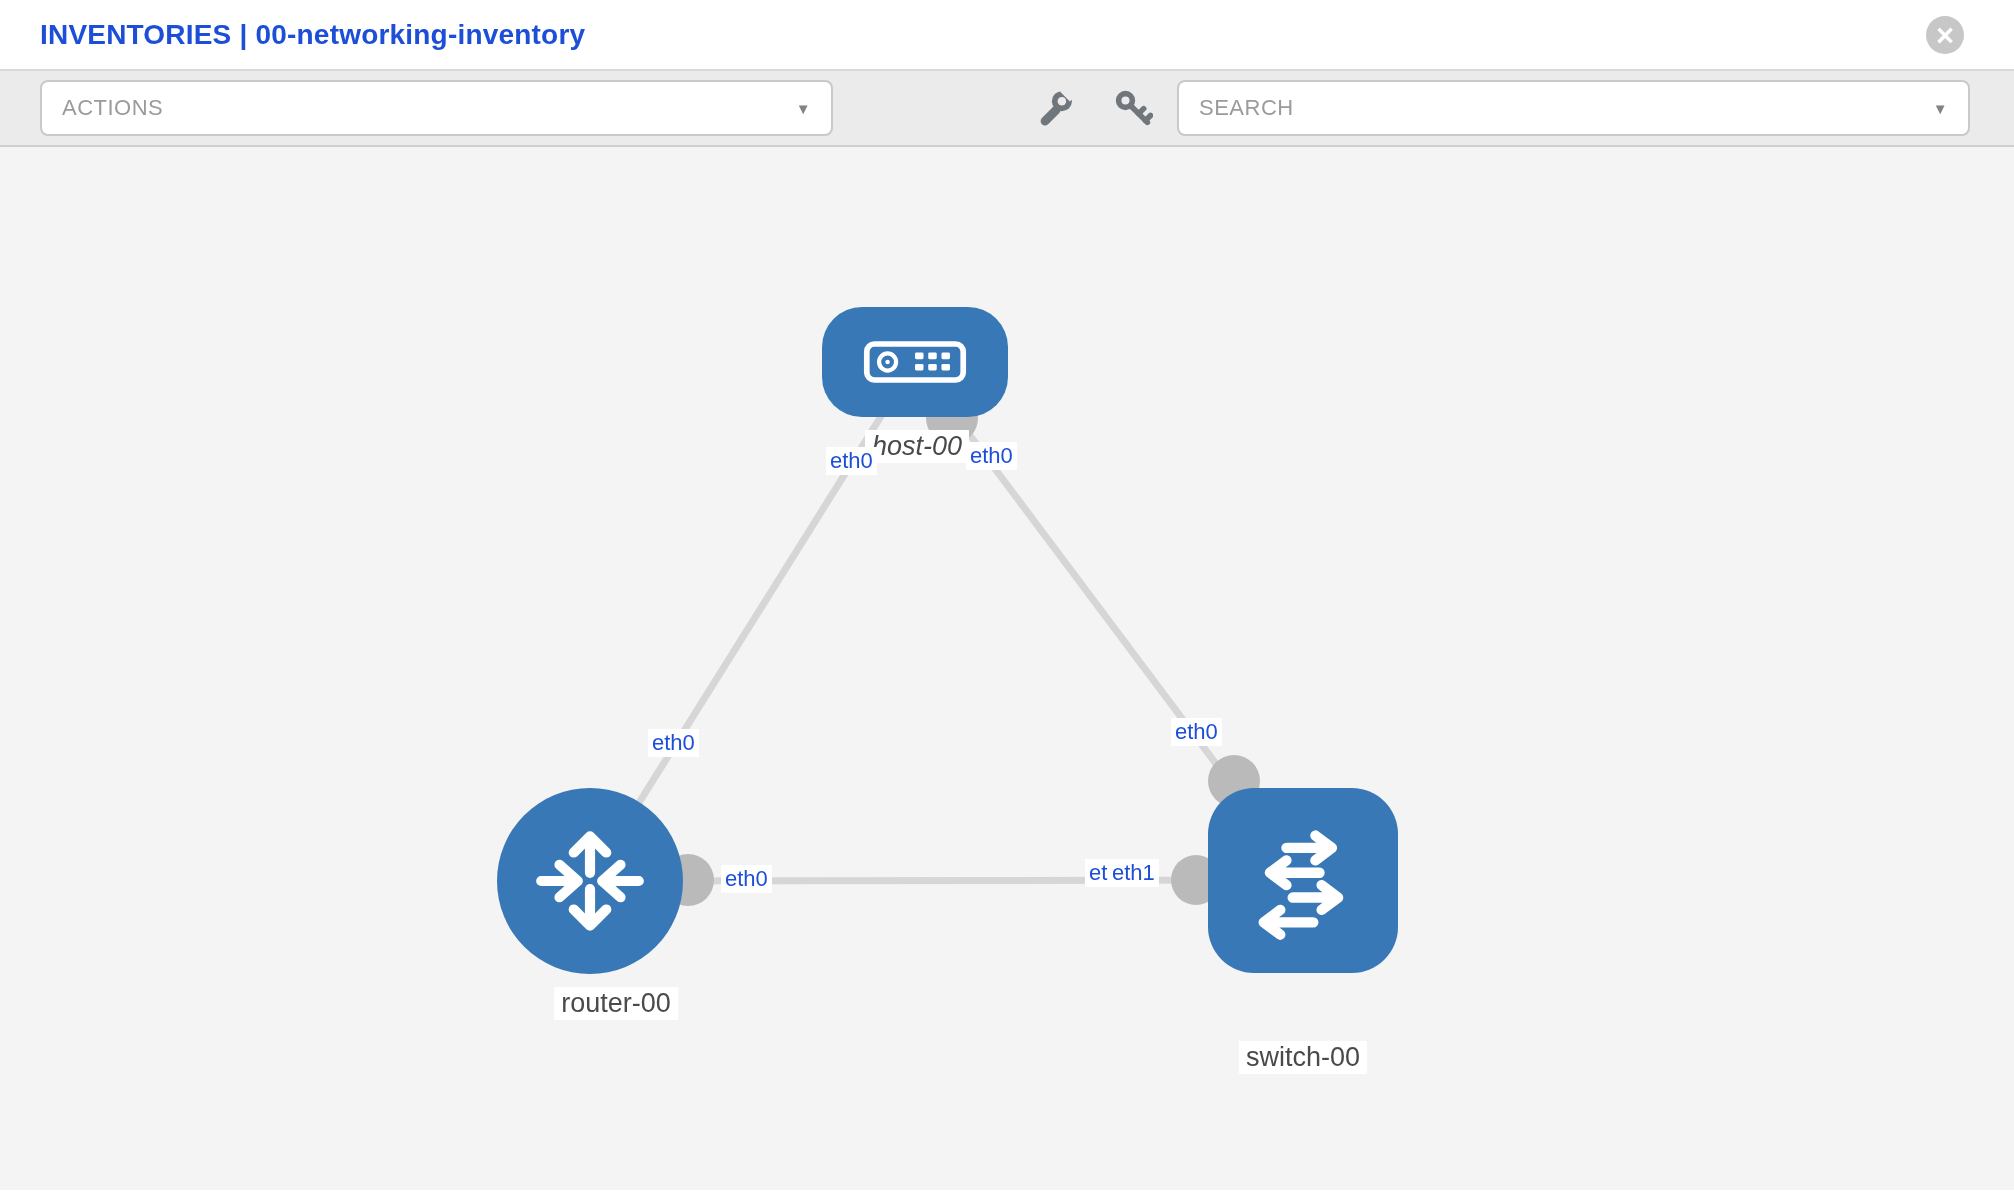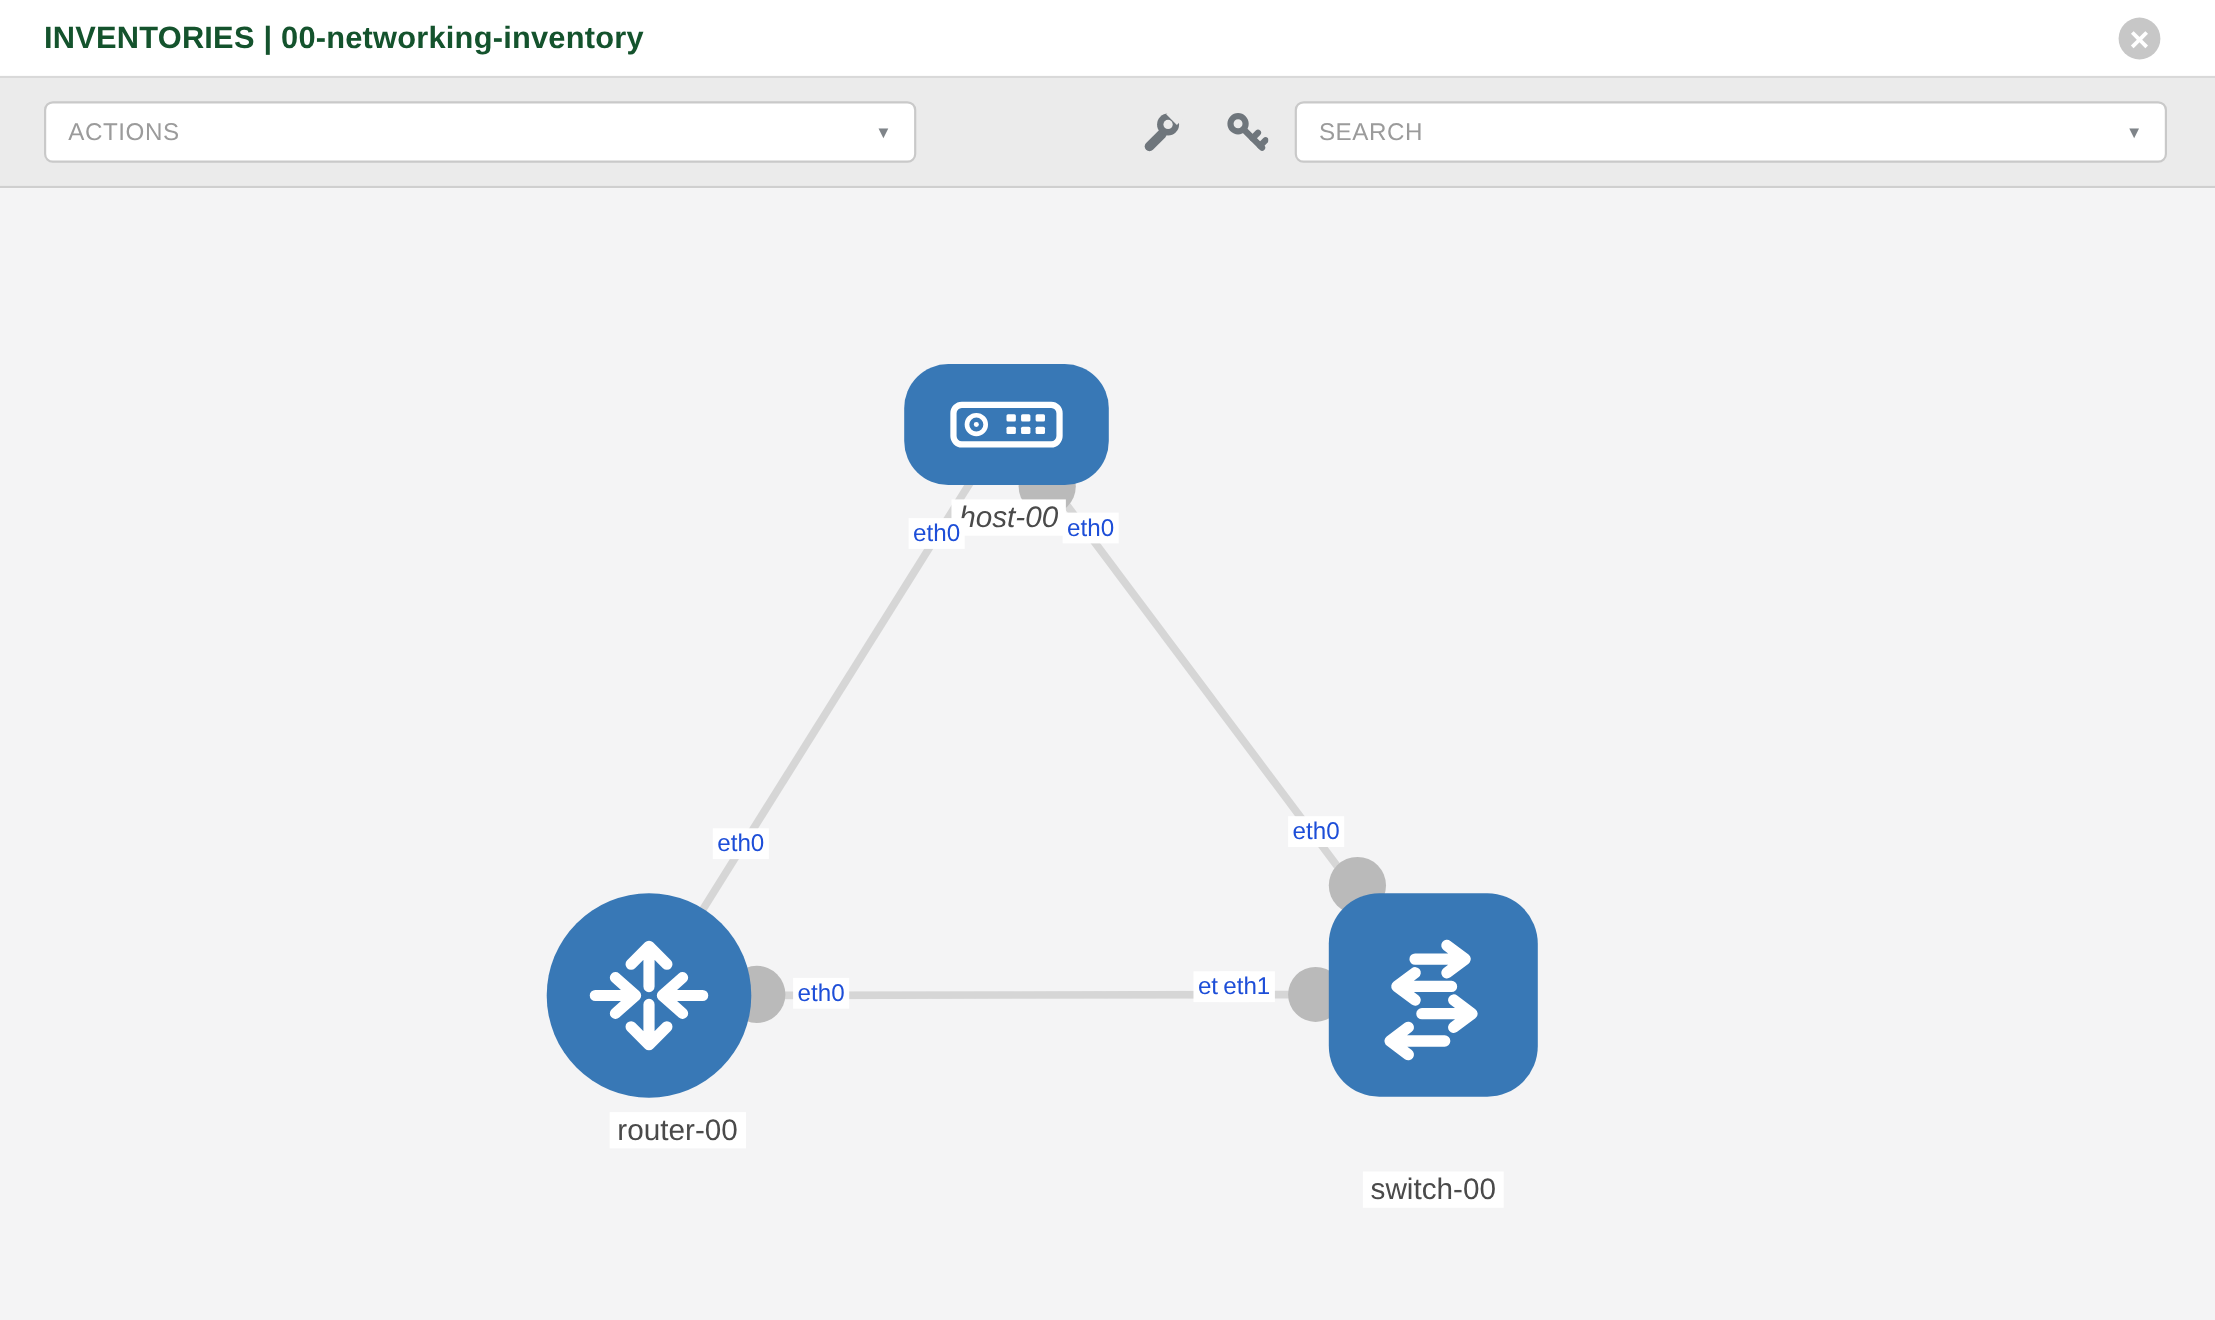--- a/index.html
+++ b/index.html
@@ -2,27 +2,27 @@
 <html><head>
 <meta charset="utf-8">
 <style>
   * { margin:0; padding:0; box-sizing:border-box; }
   html,body { width:2014px; height:1200px; overflow:hidden; background:#fff;
     font-family:"Liberation Sans","DejaVu Sans",sans-serif; }
 
   
   .header { position:relative; height:71px; background:#fff;
     border-bottom:2px solid #d9d9d9; display:flex; align-items:center; padding:0 40px; }
-  .title { font-size:28px; font-weight:bold; color:#14532d; letter-spacing:.2px; }
+  .title { font-size:28px; font-weight:bold; color:#1d4ed8; letter-spacing:.2px; }
   .close-btn { position:absolute; right:50px; top:16px; width:38px; height:38px;
     border-radius:50%; background:#c7c7c7; color:#fff; display:flex; align-items:center;
     justify-content:center; font-size:31px; font-weight:bold; cursor:pointer; line-height:1; }
 
   
-  .toolbar { height:100px; background:#ebebeb; border-bottom:2px solid #cfcfcf;
+  .toolbar { height:76px; background:#ebebeb; border-bottom:2px solid #cfcfcf;
     display:flex; align-items:center; padding:0 40px; }
   .select-box { height:56px; background:#fff; border:2px solid #c9c9c9; border-radius:8px;
     display:flex; align-items:center; justify-content:space-between; padding:0 20px;
     color:#9b9b9b; font-size:22px; letter-spacing:.5px; cursor:pointer; }
   .select-actions { width:793px; }
   .select-search { width:793px; margin-left:22px;text-align:right; }
   .caret { font-size:15px; color:#7f8489; }
   .tool-icons { display:flex; align-items:center; gap:34px; margin-left:200px; }
   .tool-btn { width:44px; height:44px; display:flex; align-items:center; justify-content:center;
     cursor:pointer; }

